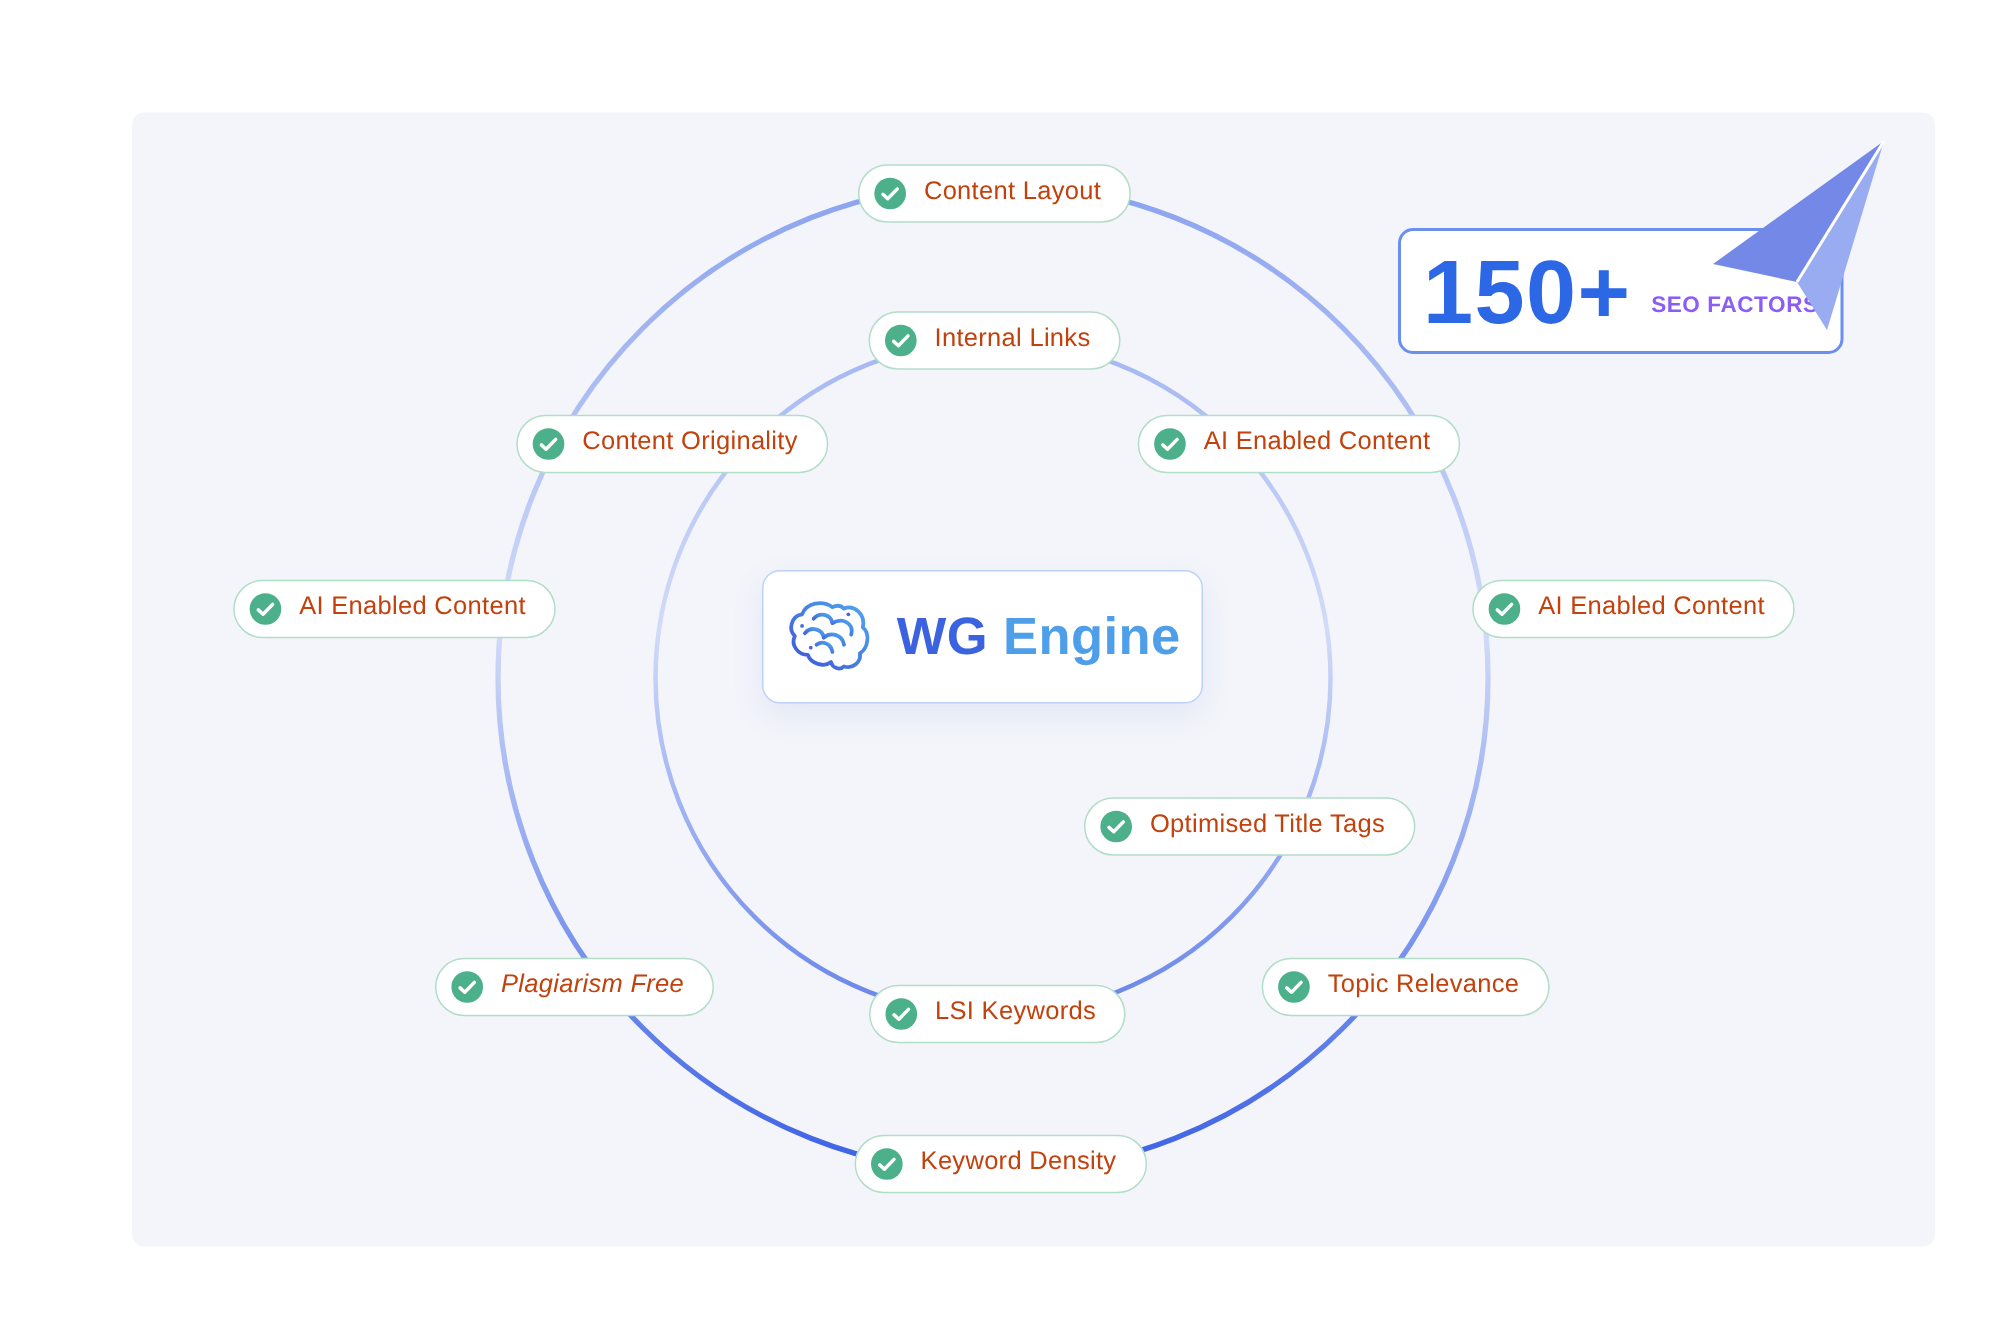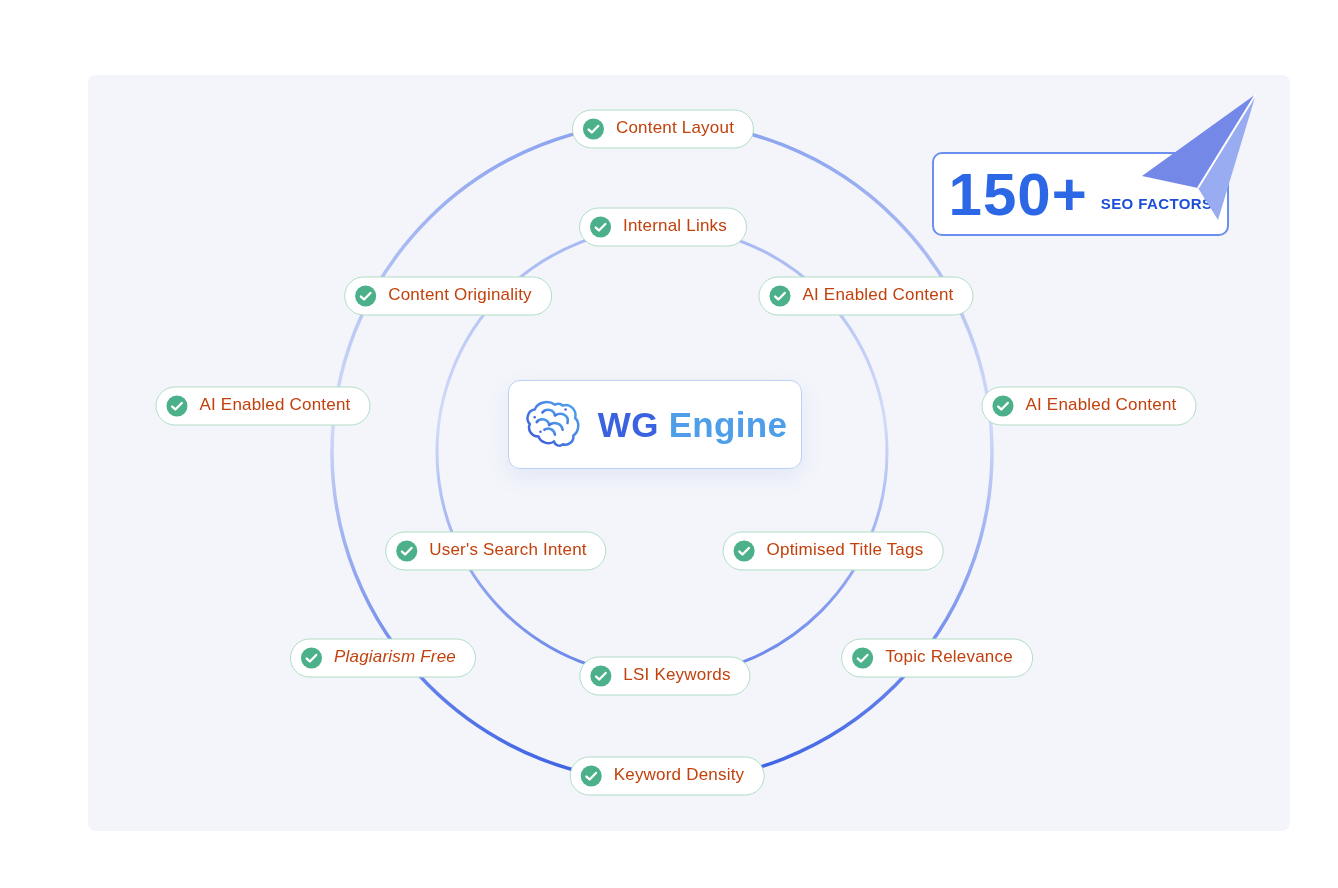--- a/index.html
+++ b/index.html
@@ -34,21 +34,21 @@
   .brand{font-size:35px;font-weight:700;letter-spacing:.3px;text-align:center;}
   .brand .wg{color:#3b63df;}
   .brand .engine{color:#4f9ee9;}
   .brain{width:62px;height:54px;display:block;}
   .seo-badge{
     position:absolute;left:932px;top:152px;width:293px;height:80px;
     background:#ffffff;border:2px solid #6a8fee;border-radius:10px;
     display:flex;align-items:center;justify-content:center;gap:13px;
   }
   .seo-badge .num{font-size:60px;font-weight:700;color:#2c67e6;letter-spacing:1px;}
-  .seo-badge .lab{font-size:15px;font-weight:700;color:#1d4ed8;letter-spacing:.4px;transform:translateY(9px);text-align:center;}
+  .seo-badge .lab{font-size:15px;font-weight:700;color:#8b5cf6;letter-spacing:.4px;transform:translateY(9px);text-align:center;}
   .plane{position:absolute;left:1138px;top:90px;width:125px;height:132px;}
 </style>
 </head>
 <body>
 
 <div class="card"></div>
 
 <svg class="rings" viewBox="0 0 1338 888">
   <defs>
     <linearGradient id="ringGrad" gradientUnits="userSpaceOnUse" x1="662" y1="122" x2="662" y2="782">
@@ -115,29 +115,20 @@
   <div class="pill" style="left: 1089px; top: 406px;">
     <span class="check">
       <svg viewBox="0 0 24 24">
         <circle cx="12" cy="12" r="11" fill="#4cb18b"></circle>
         <path d="M7 12.6 L10.3 15.6 L17 8.8" stroke="#ffffff" stroke-width="2.4" fill="none" stroke-linecap="round" stroke-linejoin="round"></path>
       </svg>
     </span>
     <span class="pill-label">AI Enabled Content</span>
   </div>
 
-  <div class="pill" style="left: 496px; top: 551px;">
-    <span class="check">
-      <svg viewBox="0 0 24 24">
-        <circle cx="12" cy="12" r="11" fill="#4cb18b"></circle>
-        <path d="M7 12.6 L10.3 15.6 L17 8.8" stroke="#ffffff" stroke-width="2.4" fill="none" stroke-linecap="round" stroke-linejoin="round"></path>
-      </svg>
-    </span>
-    <span class="pill-label">User's Search Intent</span>
-  </div>
 
   <div class="pill" style="left: 833px; top: 551px;">
     <span class="check">
       <svg viewBox="0 0 24 24">
         <circle cx="12" cy="12" r="11" fill="#4cb18b"></circle>
         <path d="M7 12.6 L10.3 15.6 L17 8.8" stroke="#ffffff" stroke-width="2.4" fill="none" stroke-linecap="round" stroke-linejoin="round"></path>
       </svg>
     </span>
     <span class="pill-label">Optimised Title Tags</span>
   </div>

